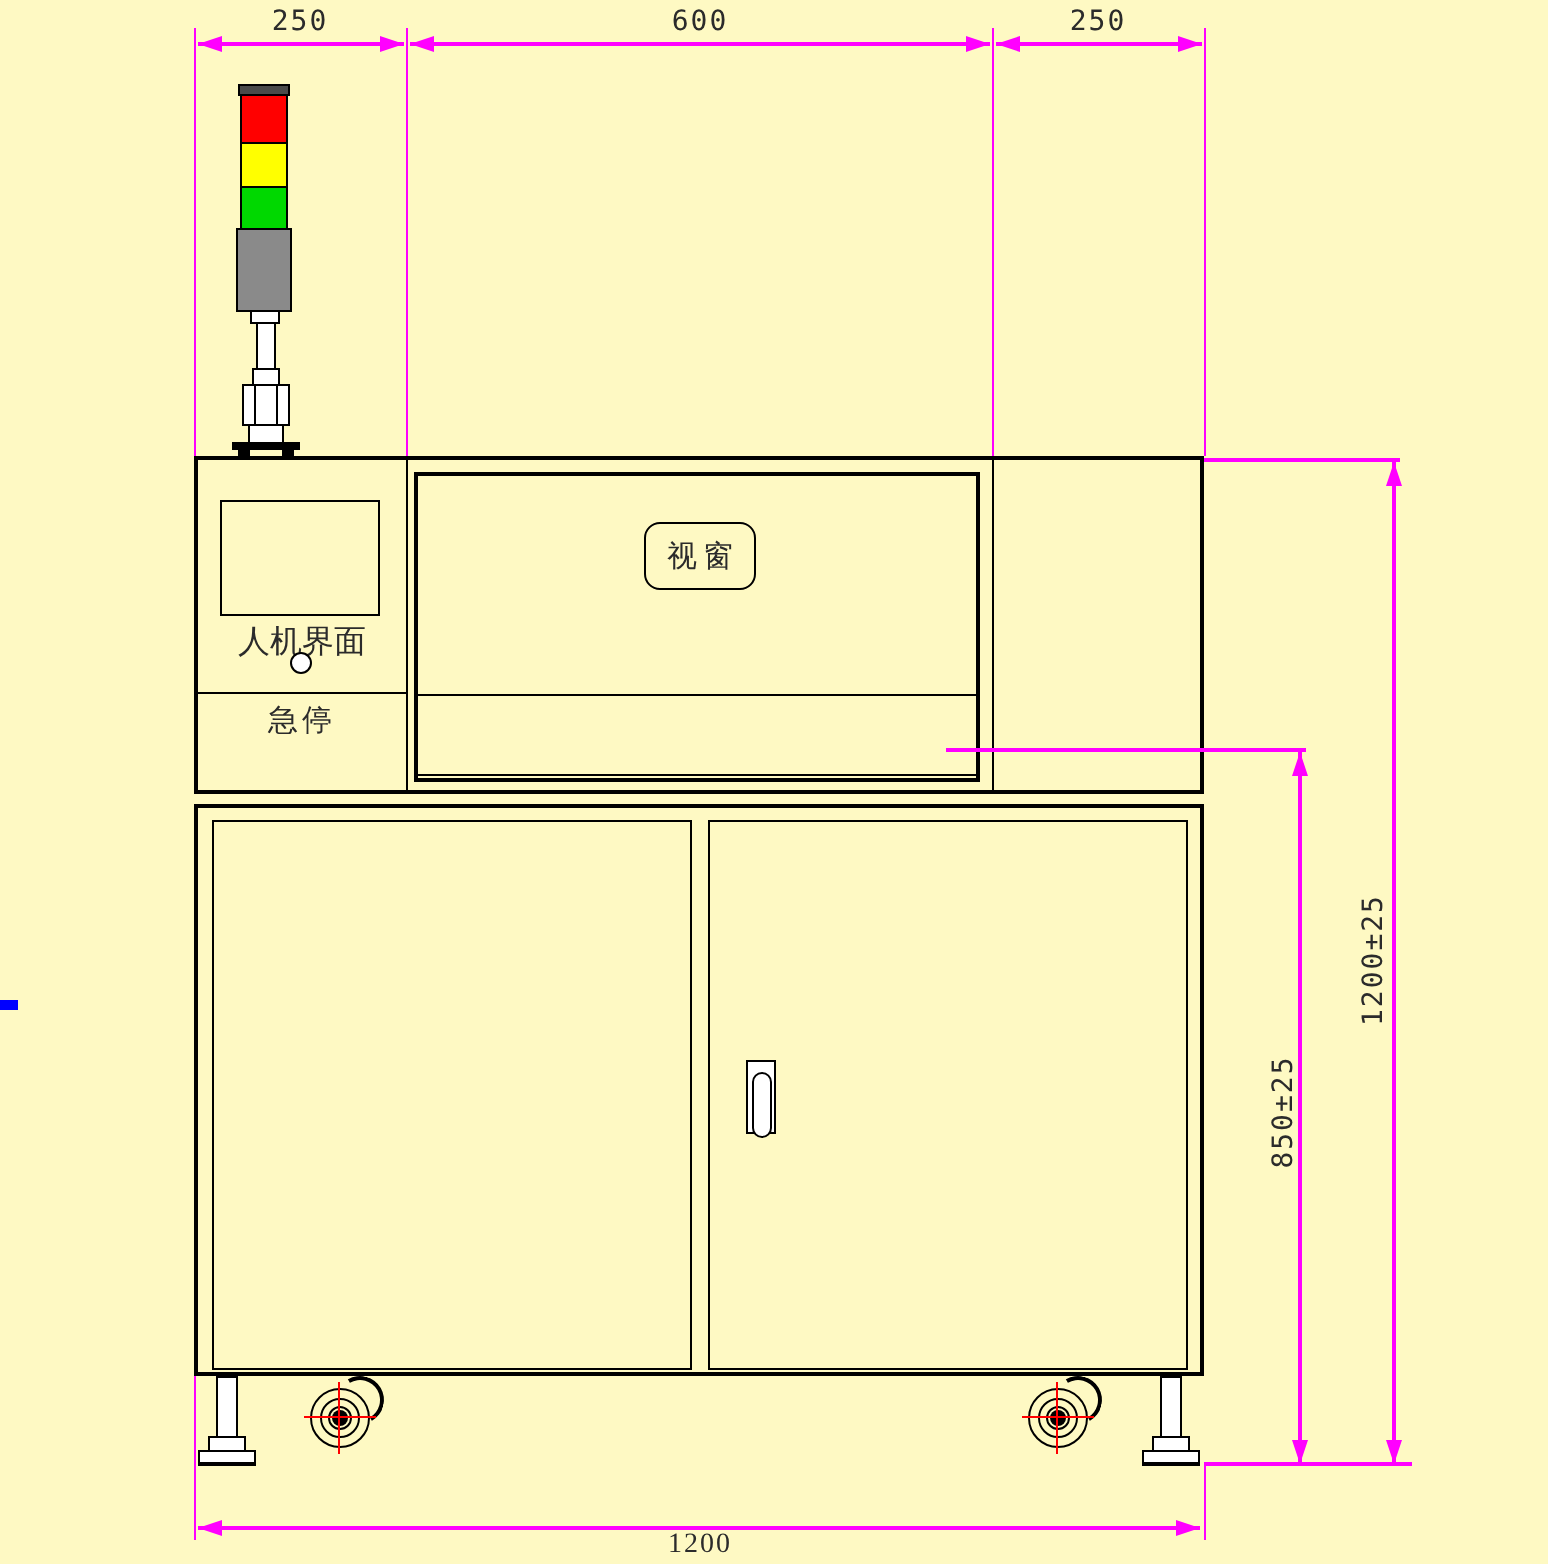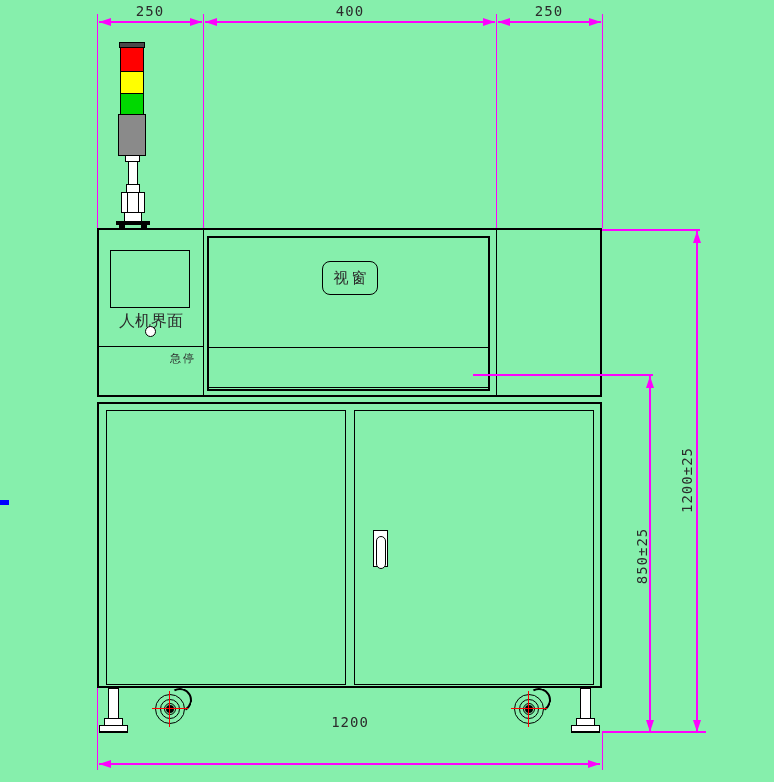--- a/index.html
+++ b/index.html
@@ -1,16 +1,16 @@
 <!DOCTYPE html>
 <html style="--c-dimension: #ff00ff; --c-outline: #000000; --c-crosshair: #ff0000; --c-stray: #0000ff; --c-light-red: #ff0000; --c-light-yellow: #ffff00; --c-light-green: #00d800; --c-light-gray: #8a8a8a; --c-cap-gray: #4a4a4a;"><head>
 <meta charset="utf-8">
 <style>
   html,body{margin:0;padding:0;background:#fff;}
-  #canvas{position:relative;width:774px;height:782px;background:#86efac;overflow:hidden;
+  #canvas{position:relative;width:774px;height:782px;background:#fef9c3;overflow:hidden;
           font-family:"DejaVu Sans",sans-serif;}
   
   .ln{position:absolute;background:var(--c-outline,#000);}
   .rect{position:absolute;box-sizing:border-box;border:2px solid var(--c-outline,#000);background:transparent;}
   .rect1{position:absolute;box-sizing:border-box;border:1px solid var(--c-outline,#000);background:transparent;}
   .fill{position:absolute;background:var(--c-outline,#000);}
   
   .dim{position:absolute;background:var(--c-dimension,#f0f);color:var(--c-dimension,#f0f);}
   .dh::before{content:"";position:absolute;left:0;top:-3px;border-style:solid;
       border-width:4px 12px 4px 0;border-color:transparent currentColor transparent transparent;}
@@ -38,21 +38,21 @@
   <div class="dim" style="left:97px;top:14px;width:1px;height:214px;"></div>
   <div class="dim" style="left:203px;top:14px;width:1px;height:214px;"></div>
   <div class="dim" style="left:496px;top:14px;width:1px;height:214px;"></div>
   <div class="dim" style="left:602px;top:14px;width:1px;height:214px;"></div>
 
   <div class="dim dh" style="left:99px;top:21px;width:103px;height:2px;"></div>
   <div class="dim dh" style="left:205px;top:21px;width:290px;height:2px;"></div>
   <div class="dim dh" style="left:498px;top:21px;width:103px;height:2px;"></div>
 
   <div class="dimtext" style="left:120px;top:3px;width:60px;">250</div>
-  <div class="dimtext" style="left:320px;top:3px;width:60px;">400</div>
+  <div class="dimtext" style="left:320px;top:3px;width:60px;">600</div>
   <div class="dimtext" style="left:519px;top:3px;width:60px;">250</div>
 
   <div>
     <div class="tower-seg" style="left:119px;top:42px;width:26px;height:6px;background:var(--c-cap-gray,#4a4a4a);"></div>
     <div class="tower-seg" style="left:120px;top:47px;width:24px;height:25px;background:var(--c-light-red,#f00);"></div>
     <div class="tower-seg" style="left:120px;top:71px;width:24px;height:23px;background:var(--c-light-yellow,#ff0);"></div>
     <div class="tower-seg" style="left:120px;top:93px;width:24px;height:22px;background:var(--c-light-green,#0c0);"></div>
     <div class="tower-seg" style="left:118px;top:114px;width:28px;height:42px;background:var(--c-light-gray,#888);"></div>
     <div class="rect1" style="left:125px;top:155px;width:15px;height:7px;background:#fff;"></div>
     <div class="rect1" style="left:128px;top:161px;width:10px;height:24px;background:#fff;"></div>
@@ -67,21 +67,21 @@
   </div>
 
   <div class="rect" style="left:97px;top:228px;width:505px;height:169px;"></div>
   <div class="ln" style="left:203px;top:230px;width:1px;height:165px;"></div>
   <div class="ln" style="left:496px;top:230px;width:1px;height:165px;"></div>
 
   <div class="rect1" style="left:110px;top:250px;width:80px;height:58px;"></div>
   <div class="cn" style="left:106px;top:311px;width:90px;font-size:16px;">人机界面</div>
   <div class="circle" style="left:145px;top:326px;width:11px;height:11px;"></div>
   <div class="ln" style="left:98px;top:346px;width:106px;height:1px;"></div>
-  <div class="cn" style="left:106px;top:351px;width:90px;font-size:11px;letter-spacing:2px;text-align:right;">急停</div>
+  <div class="cn" style="left:106px;top:351px;width:90px;font-size:15px;letter-spacing:2px;">急停</div>
 
   <div class="rect" style="left:207px;top:236px;width:283px;height:155px;"></div>
   <div class="ln" style="left:209px;top:347px;width:279px;height:1px;"></div>
   <div class="ln" style="left:209px;top:387px;width:279px;height:1px;"></div>
   <div class="rect1" style="left:322px;top:261px;width:56px;height:34px;border-radius:8px;border-width:1.5px;"></div>
   <div class="cn" style="left:322px;top:261px;width:56px;height:34px;line-height:34px;font-size:15px;letter-spacing:3px;text-indent:3px;">视窗</div>
 
   <div class="rect" style="left:97px;top:402px;width:505px;height:286px;"></div>
   <div class="rect" style="left:106px;top:410px;width:240px;height:275px;border-width:1.5px;"></div>
   <div class="rect" style="left:354px;top:410px;width:240px;height:275px;border-width:1.5px;"></div>
@@ -122,17 +122,17 @@
   <div class="dim" style="left:602px;top:731px;width:104px;height:2px;"></div>
   <div class="dim" style="left:473px;top:374px;width:180px;height:2px;"></div>
   <div class="dim dv" style="left:696px;top:231px;width:2px;height:501px;"></div>
   <div class="dim dv" style="left:649px;top:376px;width:2px;height:356px;"></div>
   <div class="dimtext vtext" style="left:637px;top:472px;width:100px;height:16px;">1200±25</div>
   <div class="dimtext vtext" style="left:592px;top:548px;width:100px;height:16px;">850±25</div>
 
   <div class="dim" style="left:97px;top:688px;width:1px;height:82px;"></div>
   <div class="dim" style="left:602px;top:733px;width:1px;height:37px;"></div>
   <div class="dim dh" style="left:99px;top:763px;width:501px;height:2px;"></div>
-  <div class="dimtext" style="left:310px;top:714px;width:80px;">1200</div>
+  <div class="dimtext" style="left:310px;top:765px;width:80px;font-family:Liberation Serif, serif;">1200</div>
 
   <div style="position:absolute;left:0;top:500px;width:9px;height:5px;background:var(--c-stray,#00f);"></div>
 
 </div>
 
 </body></html>

